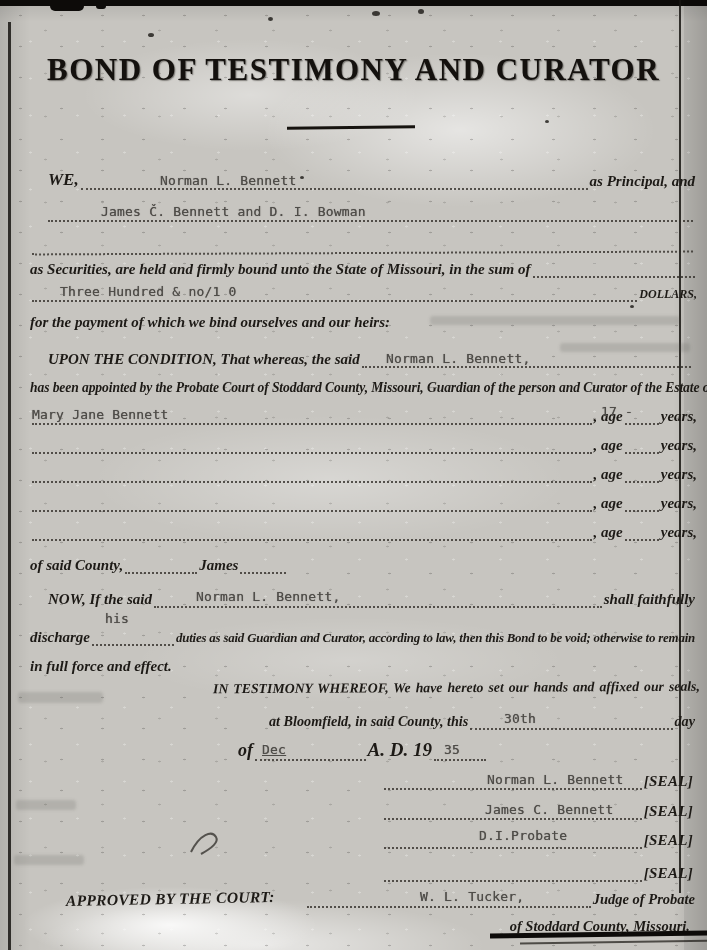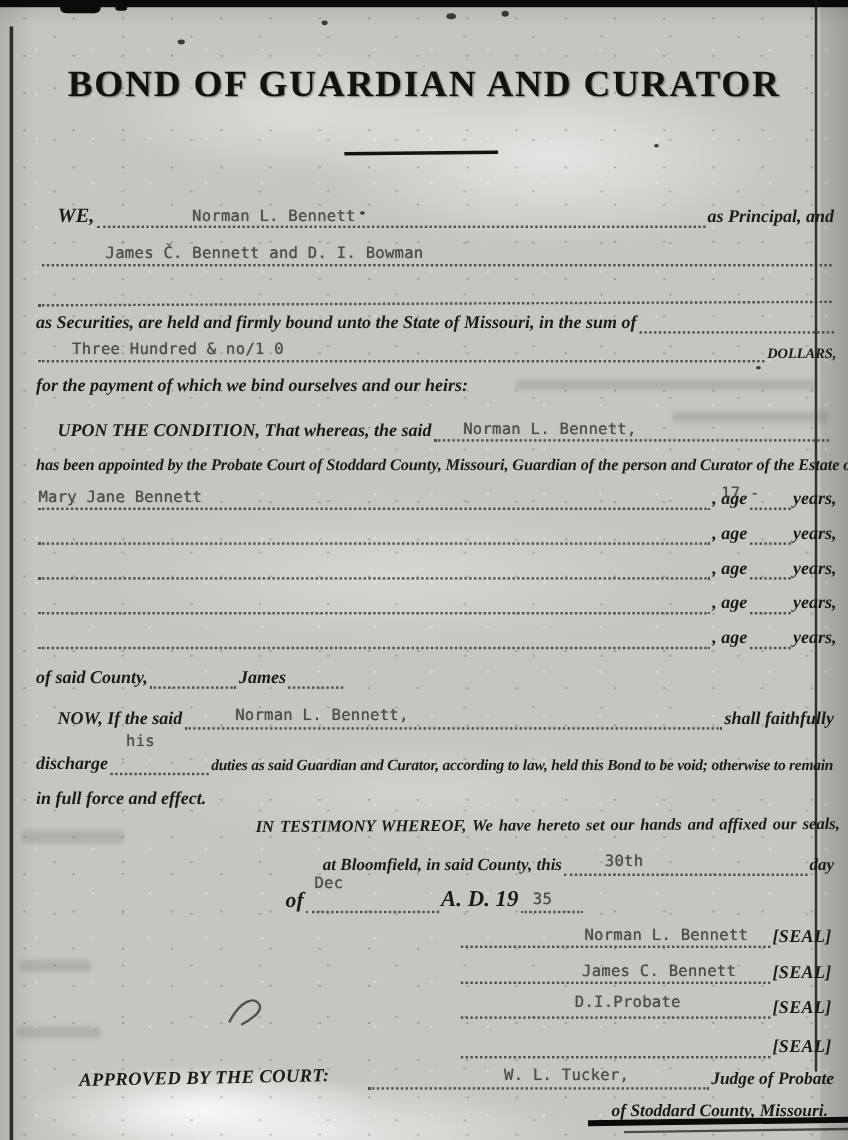--- a/index.html
+++ b/index.html
@@ -68,31 +68,31 @@
   <div class="spk" style="left:545px;top:120px;width:4px;height:3px;"></div>
   <div class="spk" style="left:300px;top:176px;width:4px;height:3px;"></div>
   <div class="spk" style="left:630px;top:305px;width:4px;height:3px;"></div>
 
   <div class="smudge" style="left:430px;top:316px;width:250px;height:9px;"></div>
   <div class="smudge" style="left:560px;top:343px;width:130px;height:9px;"></div>
   <div class="smudge" style="left:18px;top:692px;width:85px;height:11px;"></div>
   <div class="smudge" style="left:16px;top:800px;width:60px;height:10px;"></div>
   <div class="smudge" style="left:14px;top:855px;width:70px;height:10px;"></div>
 
-  <div class="abs title" style="top:52px;left:0;">BOND OF GUARDIAN AND CURATOR</div>
+  <div class="abs title" style="top:52px;left:0;">BOND OF TESTIMONY AND CURATOR</div>
   <div class="abs rule" style="top:126px;left:287px;width:128px;height:3px;transform:rotate(-.6deg);"></div>
 
   <div class="line" style="top:170px;left:48px;right:12px;">
     <span class="form" style="font-size:17px;">WE,</span>
     <span class="dots"></span>
     <span class="form">as Principal, and</span>
     <span class="typed" style="left:112px;bottom:2px;">Norman L. Bennett</span>
   </div>
 
-  <div class="line" style="top:202px;left:33px;right:12px;">
+  <div class="line" style="top:202px;left:46px;right:12px;">
     <span class="dots"></span>
     <span class="typed" style="left:55px;bottom:3px;">James Č. Bennett and D. I. Bowman</span>
   </div>
 
   <div class="line" style="top:234px;left:30px;right:12px;transform:rotate(-.25deg);">
     <span class="dots"></span>
   </div>
 
   <div class="line" style="top:258px;left:30px;right:10px;">
     <span class="form">as Securities, are held and firmly bound unto the State of Missouri, in the sum of</span>
@@ -166,41 +166,41 @@
   <div class="line" style="top:588px;left:48px;right:12px;">
     <span class="form">NOW, If the said</span>
     <span class="dots"></span>
     <span class="form">shall faithfully</span>
     <span class="typed" style="left:148px;bottom:4px;">Norman L. Bennett,</span>
   </div>
 
   <div class="line" style="top:626px;left:30px;right:6px;">
     <span class="form">discharge</span>
     <span class="dots fixed" style="width:82px;"></span>
-    <span class="form" style="font-size:12.9px;letter-spacing:-0.2px;">duties as said Guardian and Curator, according to law, held this Bond to be void; otherwise to remain</span>
+    <span class="form" style="font-size:12.9px;letter-spacing:-0.2px;">duties as said Guardian and Curator, according to law, then this Bond to be void; otherwise to remain</span>
     <span class="typed" style="left:75px;top:-15px;">his</span>
   </div>
 
   <div class="abs form" style="top:658px;left:30px;">in full force and effect.</div>
 
   <div class="abs form" style="top:680px;left:213px;font-size:13.8px;word-spacing:1.5px;transform:rotate(-.3deg);">IN TESTIMONY WHEREOF, We have hereto set our hands and affixed our seals,</div>
 
   <div class="line" style="top:710px;left:240px;right:12px;margin-left:29px;">
     <span class="form" style="font-size:14.2px;">at Bloomfield, in said County, this</span>
     <span class="dots"></span>
     <span class="form" style="font-size:14.2px;">day</span>
     <span class="typed" style="left:235px;bottom:4px;">30th</span>
   </div>
 
   <div class="line" style="top:741px;left:238px;width:250px;">
     <span class="form" style="font-size:18px;">of</span>
     <span class="dots"></span>
     <span class="form" style="font-size:19px;">A. D. 19</span>
     <span class="dots fixed" style="width:52px;"></span>
-    <span class="typed" style="left:24px;bottom:17px;">Dec</span>
+    <span class="typed" style="left:24px;bottom:4px;text-decoration:underline;">Dec</span>
     <span class="typed" style="left:206px;bottom:4px;">35</span>
   </div>
 
   <div class="line" style="top:772px;left:382px;right:14px;height:18px;">
     <span class="dots"></span>
     <span class="seal">[SEAL]</span>
     <span class="typed" style="left:105px;bottom:3px;">Norman L. Bennett</span>
   </div>
   <div class="line" style="top:802px;left:382px;right:14px;height:18px;">
     <span class="dots"></span>

